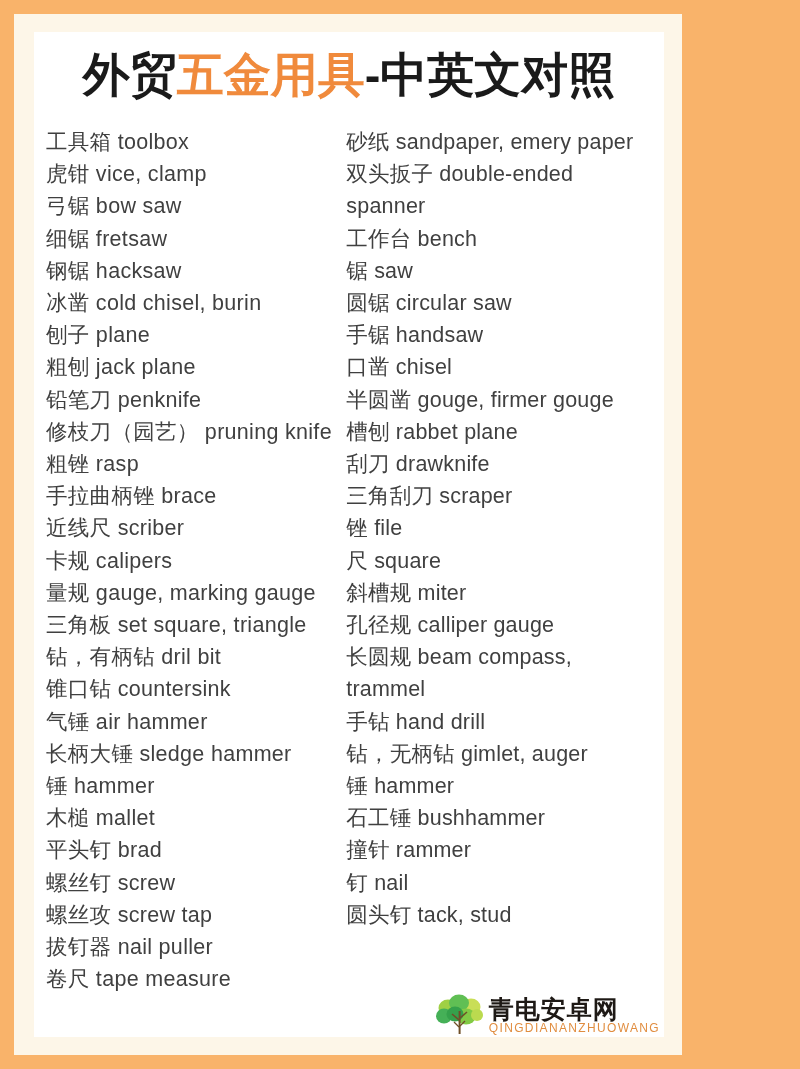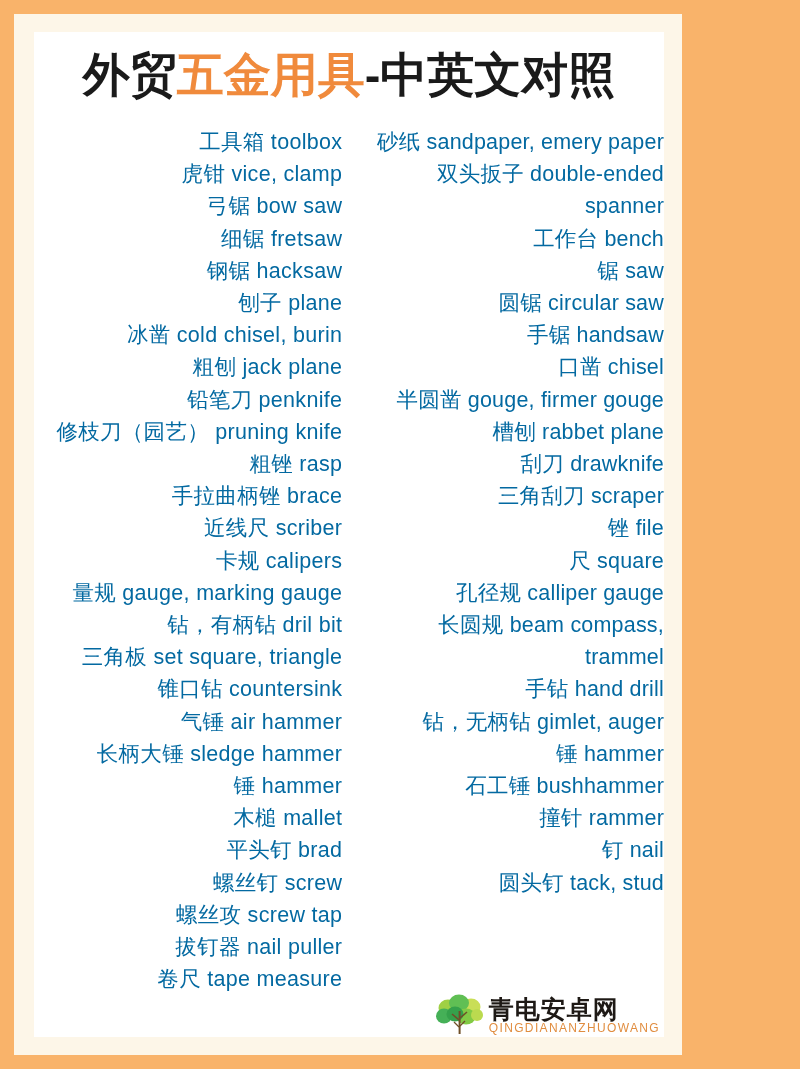--- a/index.html
+++ b/index.html
@@ -72,25 +72,24 @@
   .col {
     display: block;
     box-sizing: border-box;
   }
   #col-left  { width: 372px; padding-left: 12px; }
   #col-right { width: 390px; padding-left: 4px; }
 
   .entry {
     font-size: 21.5px;
     line-height: 32.2px;
-    color: #0369a1;
+    color: #404040;
     white-space: nowrap;
     letter-spacing: 0.3px;
     font-weight: 400;
-    text-align: right;
   }
   #col-right .entry { letter-spacing: 0.2px; }
 
   
   #watermark {
     position: absolute;
     right: 4px;
     bottom: 2px;
     display: flex;
     flex-direction: row;
@@ -132,32 +131,32 @@
         <span>外贸</span><span class="accent">五金用具</span><span class="dash">-中英文对照</span>
       </div>
 
       <div id="columns">
         <div class="col" id="col-left">
           <div class="entry">工具箱 toolbox</div>
           <div class="entry">虎钳 vice, clamp</div>
           <div class="entry">弓锯 bow saw</div>
           <div class="entry">细锯 fretsaw</div>
           <div class="entry">钢锯 hacksaw</div>
+          <div class="entry">冰凿 cold chisel, burin</div>
           <div class="entry">刨子 plane</div>
-          <div class="entry">冰凿 cold chisel, burin</div>
           <div class="entry">粗刨 jack plane</div>
           <div class="entry">铅笔刀 penknife</div>
           <div class="entry">修枝刀（园艺） pruning knife</div>
           <div class="entry">粗锉 rasp</div>
           <div class="entry">手拉曲柄锉 brace</div>
           <div class="entry">近线尺 scriber</div>
           <div class="entry">卡规 calipers</div>
           <div class="entry">量规 gauge, marking gauge</div>
+          <div class="entry">三角板 set square, triangle</div>
           <div class="entry">钻，有柄钻 dril bit</div>
-          <div class="entry">三角板 set square, triangle</div>
           <div class="entry">锥口钻 countersink</div>
           <div class="entry">气锤 air hammer</div>
           <div class="entry">长柄大锤 sledge hammer</div>
           <div class="entry">锤 hammer</div>
           <div class="entry">木槌 mallet</div>
           <div class="entry">平头钉 brad</div>
           <div class="entry">螺丝钉 screw</div>
           <div class="entry">螺丝攻 screw tap</div>
           <div class="entry">拔钉器 nail puller</div>
           <div class="entry">卷尺 tape measure</div>
@@ -171,20 +170,21 @@
           <div class="entry">锯 saw</div>
           <div class="entry">圆锯 circular saw</div>
           <div class="entry">手锯 handsaw</div>
           <div class="entry">口凿 chisel</div>
           <div class="entry">半圆凿 gouge, firmer gouge</div>
           <div class="entry">槽刨 rabbet plane</div>
           <div class="entry">刮刀 drawknife</div>
           <div class="entry">三角刮刀 scraper</div>
           <div class="entry">锉 file</div>
           <div class="entry">尺 square</div>
+          <div class="entry">斜槽规 miter</div>
           <div class="entry">孔径规 calliper gauge</div>
           <div class="entry">长圆规 beam compass,</div>
           <div class="entry">trammel</div>
           <div class="entry">手钻 hand drill</div>
           <div class="entry">钻，无柄钻 gimlet, auger</div>
           <div class="entry">锤 hammer</div>
           <div class="entry">石工锤 bushhammer</div>
           <div class="entry">撞针 rammer</div>
           <div class="entry">钉 nail</div>
           <div class="entry">圆头钉 tack, stud</div>

